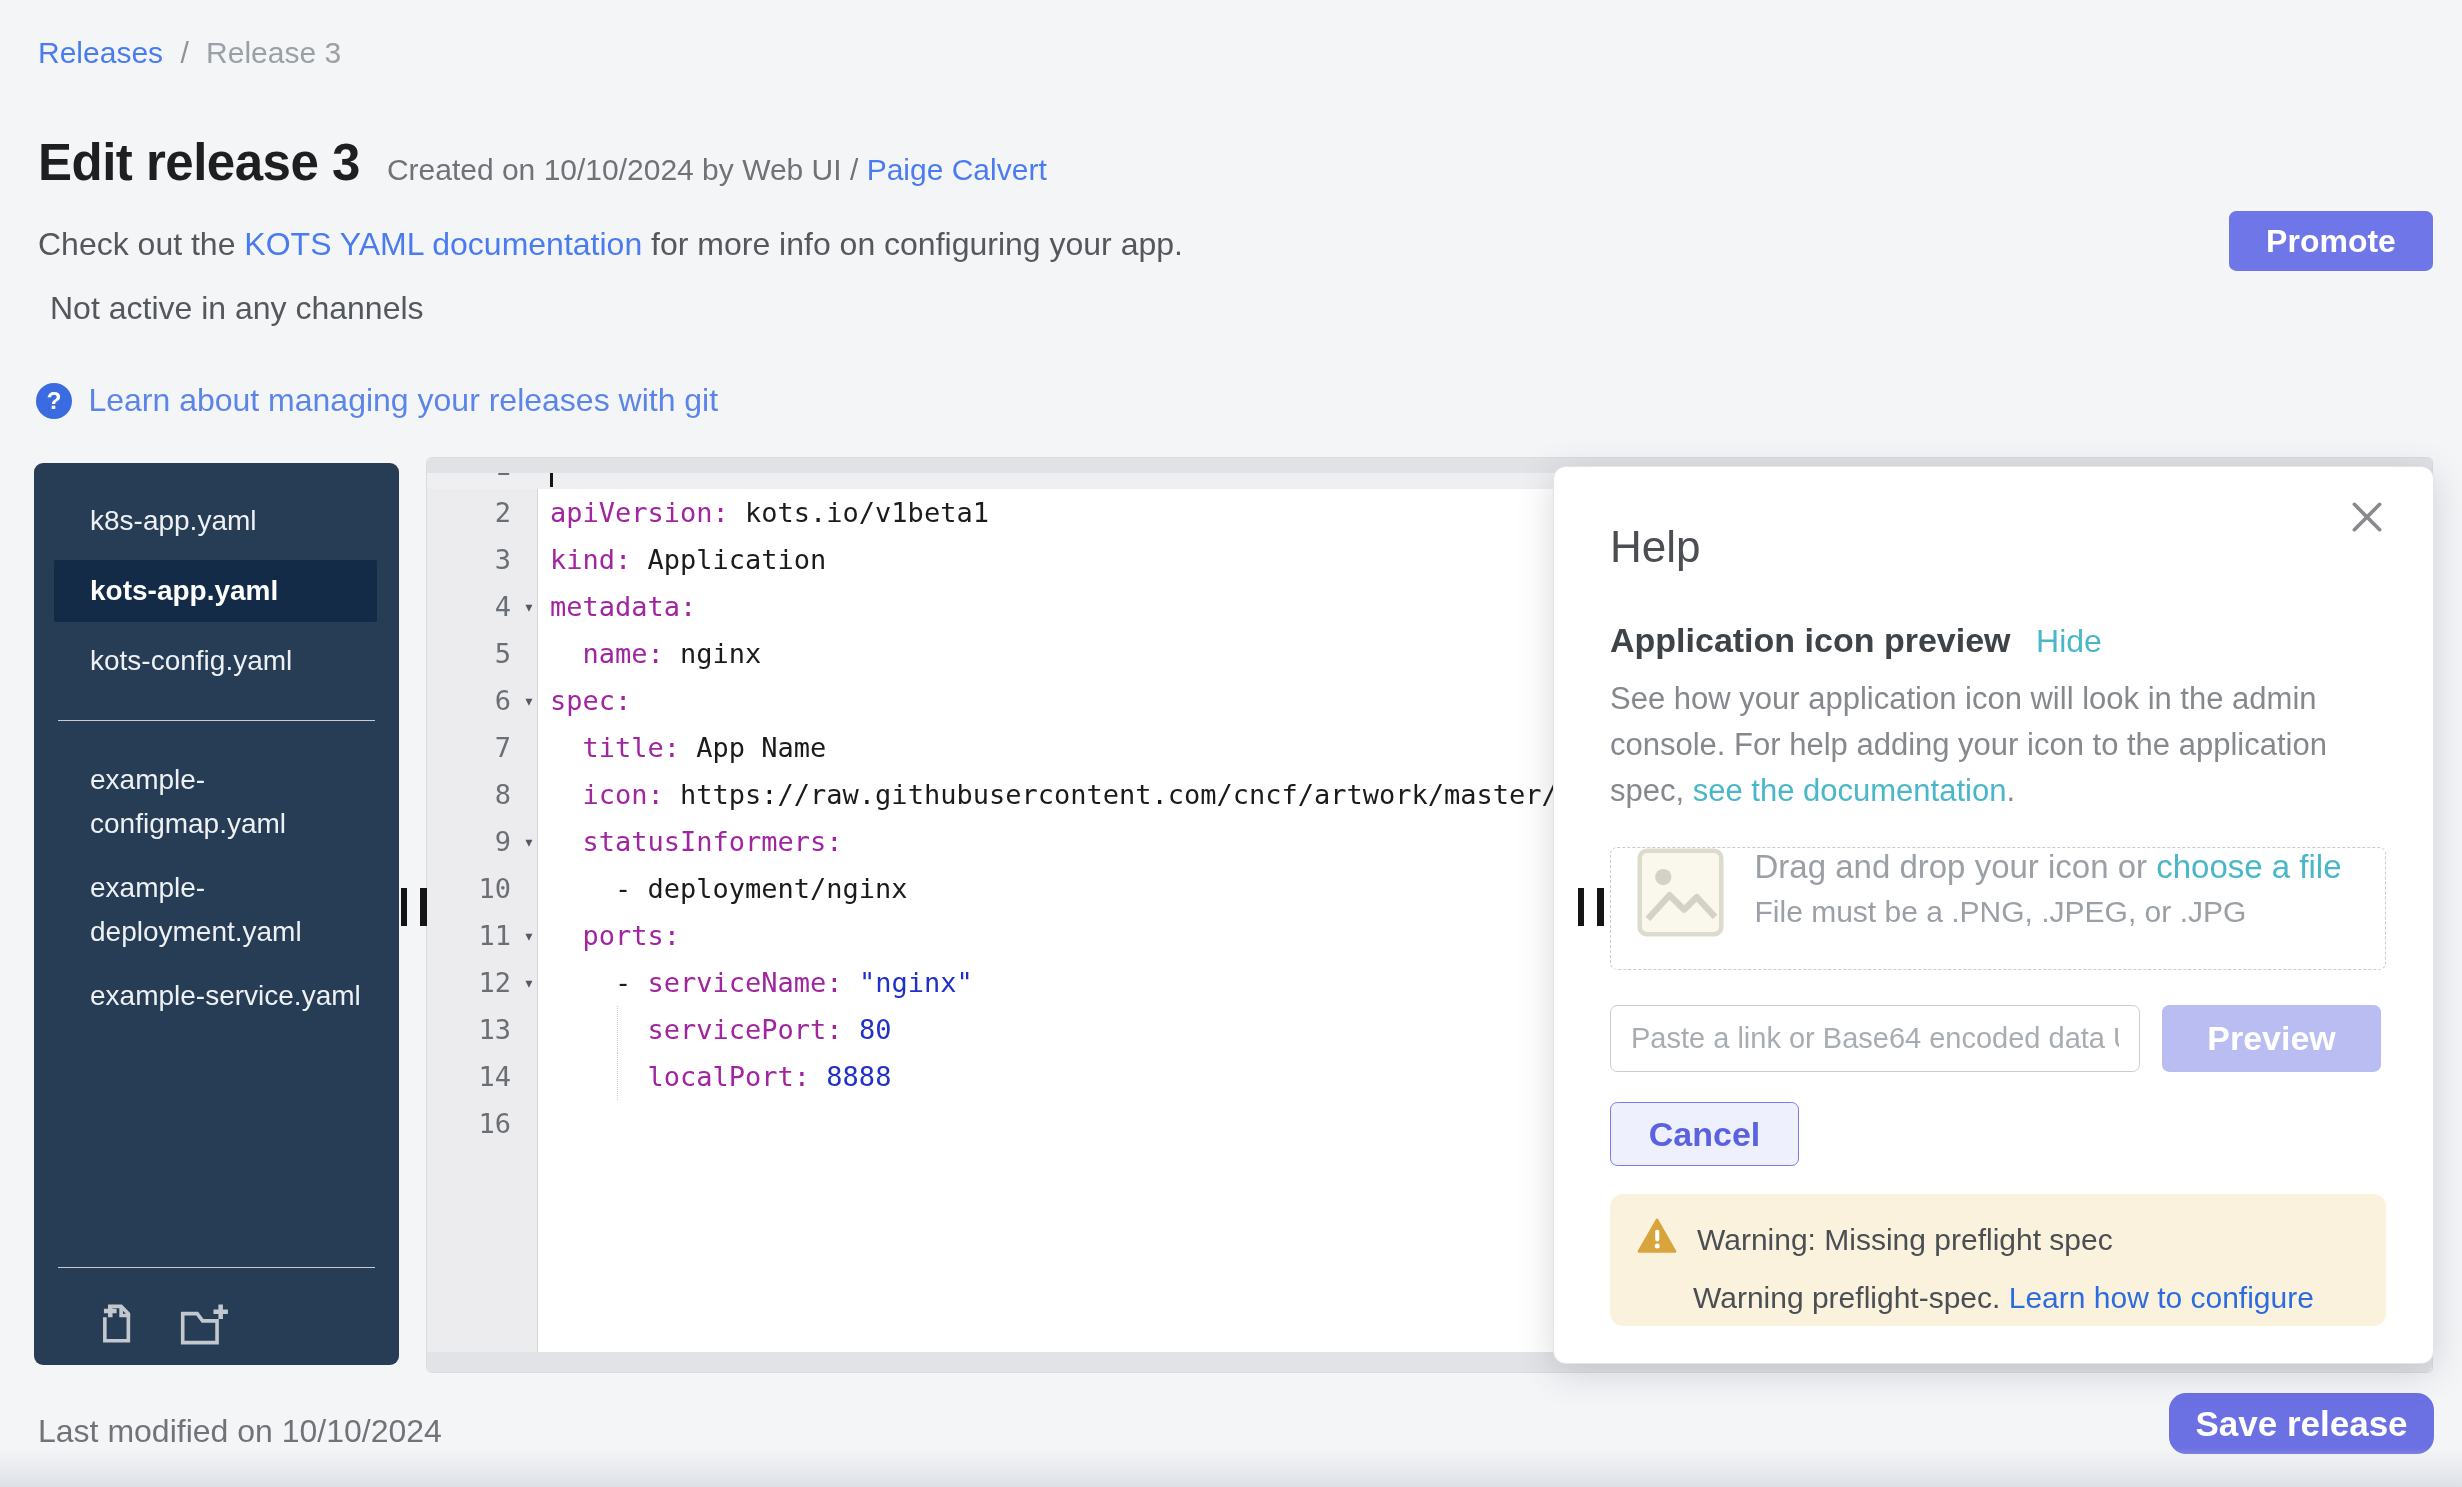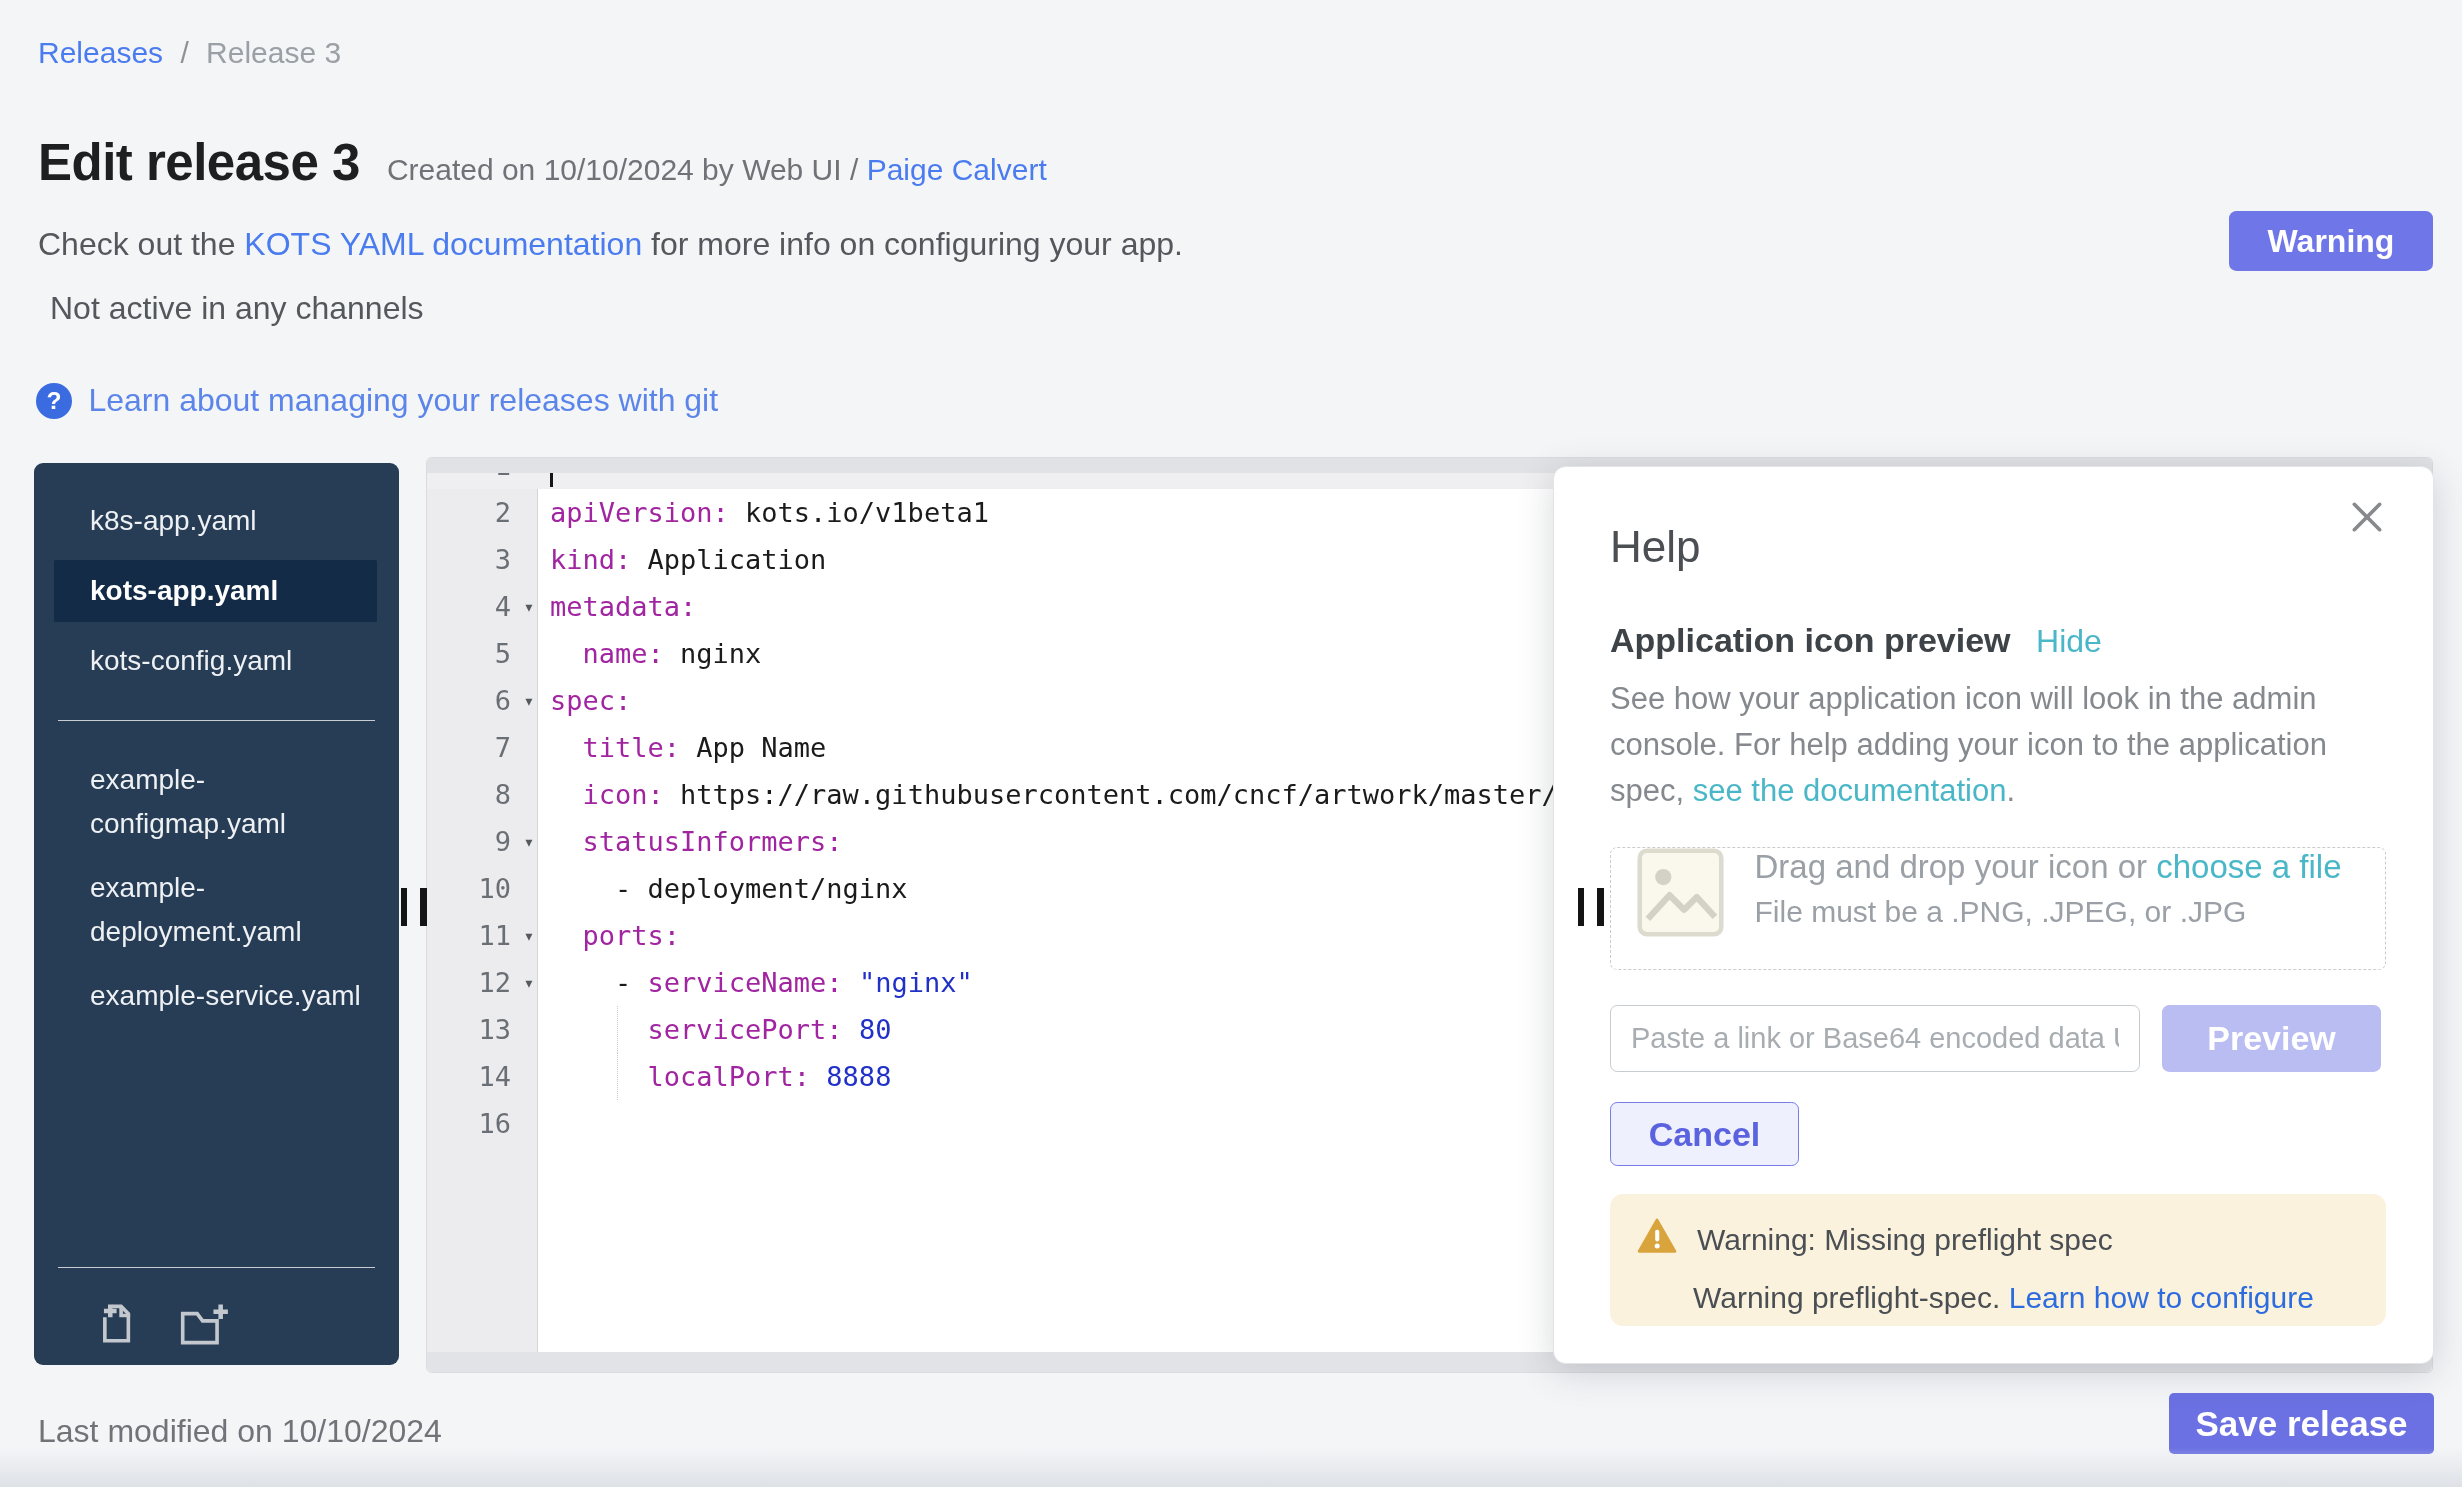--- a/index.html
+++ b/index.html
@@ -134,21 +134,21 @@
     padding:24px 27px 0 27px; overflow:hidden;
   }
   .warn-row1 { display:flex; align-items:center; gap:20px; font-size:30px; color:#4a4f54; }
   .warn-row2 { margin:20px 0 0 56px; font-size:30px; color:#4a4f54; }
   .warn-row2 a { color:#2c6cdf; }
 
   
   .last-modified { position:absolute; left:38px; top:1413px; font-size:32px; color:#707478; }
   .save-btn {
     position:absolute; left:2169px; top:1393px; width:265px; height:61px;
-    background:#6b71e2; color:#fff; font-size:35px; font-weight:700; border-radius:5px;
+    background:#6b71e2; color:#fff; font-size:35px; font-weight:700; border-radius:17px;
   }
   .bottom-fade {
     position:absolute; left:0; right:0; bottom:0; height:40px;
     background:linear-gradient(to bottom, rgba(222,226,231,0), #dde1e6); pointer-events:none;
   }
 </style>
 </head>
 <body>
 
 <div class="breadcrumb">
@@ -158,21 +158,21 @@
 </div>
 
 <div class="title-row">
   <h1>Edit release 3</h1>
   <div class="created">
     <span>Created on 10/10/2024 by Web UI /</span>
     <a>Paige Calvert</a>
   </div>
 </div>
 
-<button class="btn promote">Warning</button>
+<button class="btn promote">Promote</button>
 
 <p class="check-line"><span>Check out the </span><a>KOTS YAML documentation</a><span> for more info on configuring your app.</span></p>
 
 <p class="not-active">Not active in any channels</p>
 
 <div class="git-row">
   <span class="q-icon">?</span>
   <a>Learn about managing your releases with git</a>
 </div>
 

